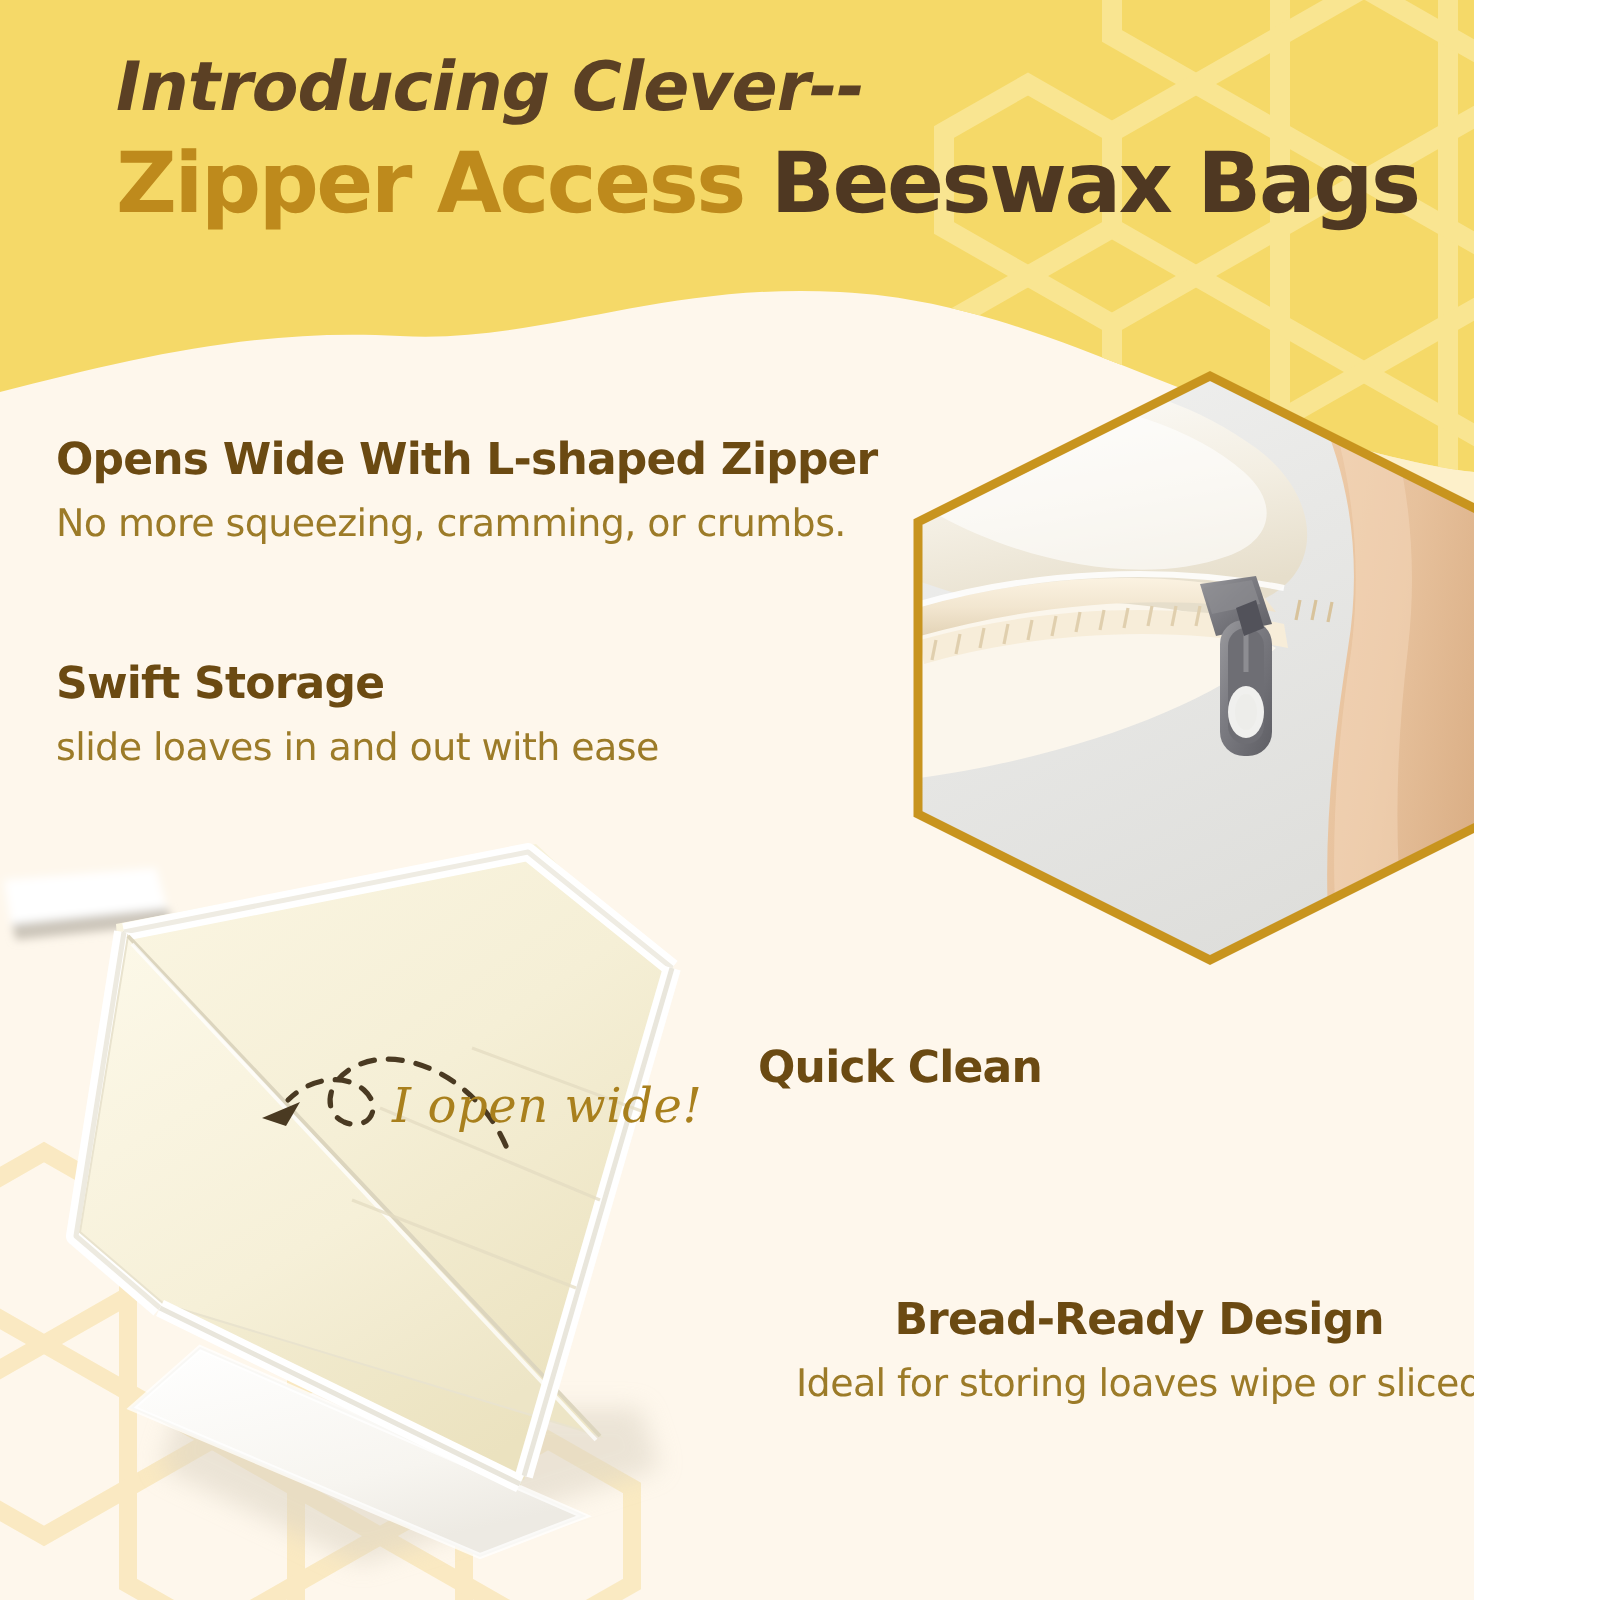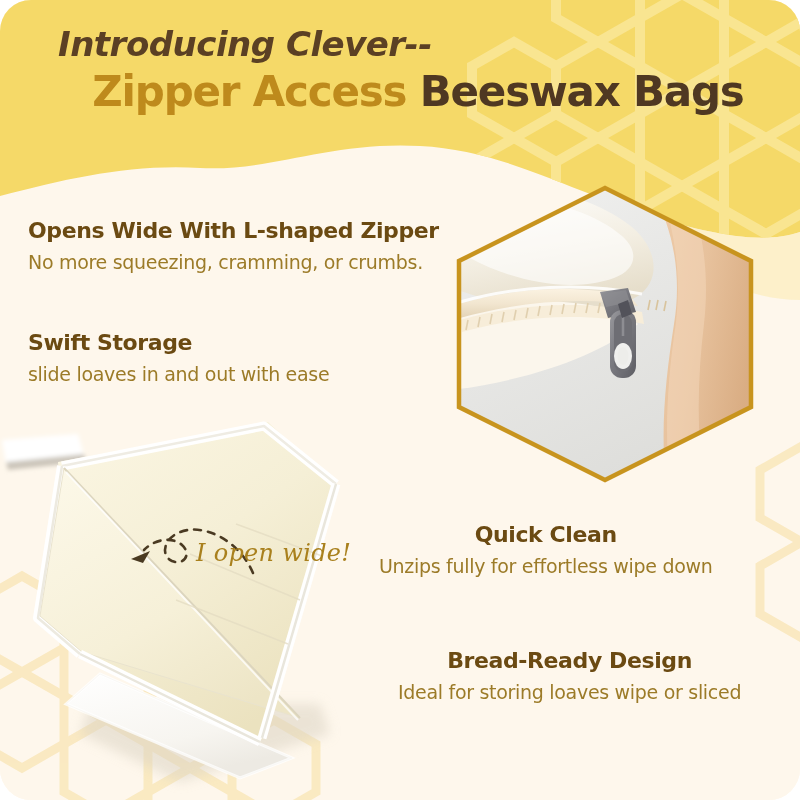--- a/index.html
+++ b/index.html
@@ -8,25 +8,24 @@
   }
   body {
     width: 800px;
     height: 800px;
     font-family: "DejaVu Sans", sans-serif;
     overflow: hidden;
   }
 
   #infographic {
     position: relative;
-    width: 800px;
+    width: 737px;
     height: 800px;
     background: #FEF7EC;
     overflow: hidden;
-    border-radius: 31px;
   }
 
   
   .bg-svg {
     position: absolute;
     inset: 0;
     width: 800px;
     height: 800px;
     pointer-events: none;
   }
@@ -50,21 +49,20 @@
     white-space: nowrap;
   }
   .headline-main {
     font-family: "DejaVu Sans", sans-serif;
     font-weight: bold;
     font-size: 42px;
     letter-spacing: -1.2px;
     line-height: 1.12;
     margin-top: 4px;
     white-space: nowrap;
-    text-align: center;
   }
   .headline-accent { color: #BE8A1C; }
   .headline-dark   { color: #4F3822; }
 
   
   .feature {
     position: absolute;
     z-index: 7;
   }
   .feature-title {
@@ -373,21 +371,20 @@
     <div class="feature-desc">No more squeezing, cramming, or crumbs.</div>
   </div>
 
   <div class="feature" id="feature-storage">
     <div class="feature-title">Swift Storage</div>
     <div class="feature-desc">slide loaves in and out with ease</div>
   </div>
 
   <div class="feature feature-right" id="feature-clean">
     <div class="feature-title">Quick Clean</div>
-    <div class="feature-desc">Unzips fully for effortless wipe down</div>
   </div>
 
   <div class="feature feature-right" id="feature-bread">
     <div class="feature-title">Bread-Ready Design</div>
     <div class="feature-desc">Ideal for storing loaves wipe or sliced</div>
   </div>
 
 </div>
 
 </body></html>

